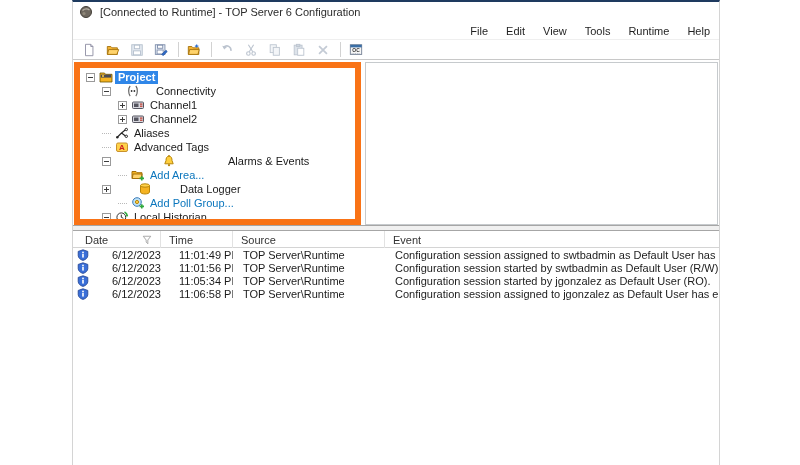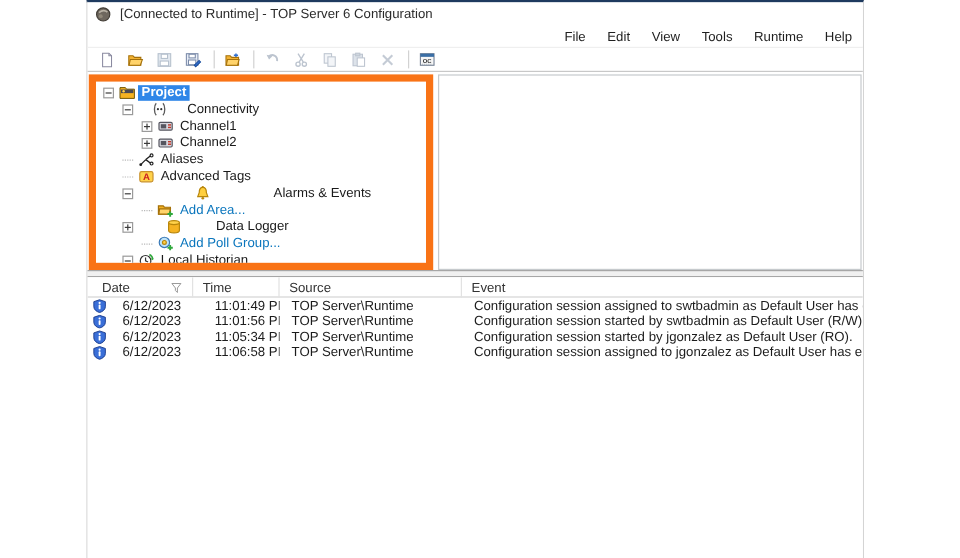--- a/index.html
+++ b/index.html
@@ -54,21 +54,21 @@
 
   .event-log { flex:1 1 auto; background:#fff; font-size:11px; overflow:hidden; }
   .ev-grid { display:grid; grid-template-columns:88px 72px 152px 1fr; }
   .ev-header { height:17px; border-bottom:1px solid #d4d4d4; align-items:center; color:#333; }
   .ev-header .hcell { display:flex; align-items:center; height:17px; padding-left:8px;
                       border-right:1px solid #e2e2e2; cursor:default; }
   .ev-header .hcell:first-child { padding-left:12px; }
   .ev-header .hcell:last-child { border-right:none; }
   .ev-row { height:13px; align-items:center; color:#1c1c1c; }
   .ev-row > div { display:flex; align-items:center; height:13px; white-space:nowrap; overflow:hidden; }
-  .ev-row .c-date { padding-left:4px; gap:11px; }
+  .ev-row .c-date { padding-left:4px; gap:21px; }
   .ev-row .c-time { padding-left:18px; }
   .ev-row .c-source { padding-left:10px; }
   .ev-row .c-event { padding-left:10px; }
   .funnel { margin-left:auto; margin-right:8px; display:inline-flex; }
 </style>
 </head>
 <body>
 
 <div class="stage">
   <div class="window">

